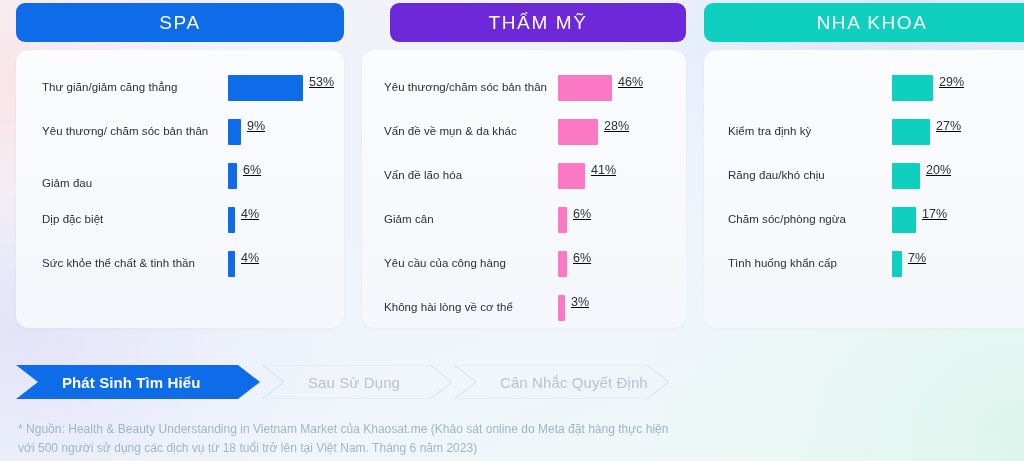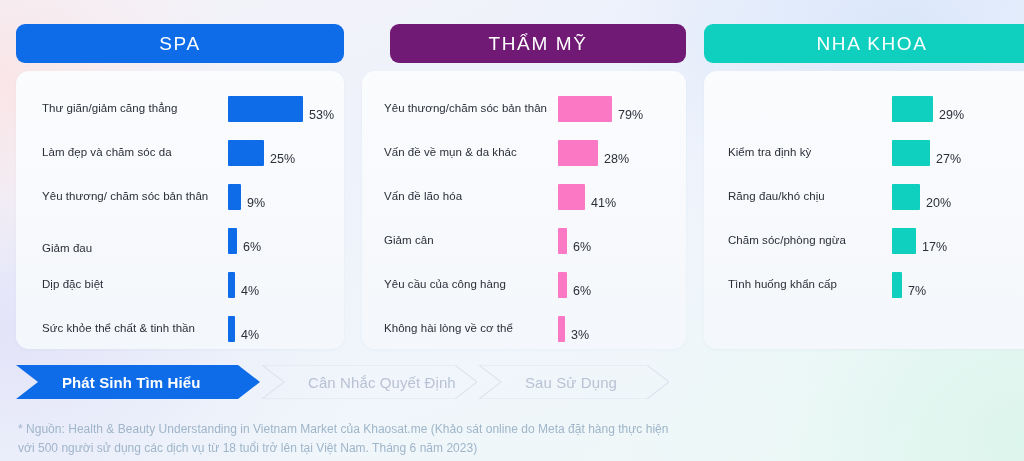--- a/index.html
+++ b/index.html
@@ -23,21 +23,21 @@
 
   .canvas {
     position: relative;
     width: 1024px;
     height: 461px;
   }
 
   
   .panel {
     position: absolute;
-    top: 24px;
+    top: 3px;
   }
   .panel-header {
     height: 39px;
     border-radius: 9px;
     display: flex;
     align-items: center;
     justify-content: center;
     color: #ffffff;
     font-size: 19px;
     letter-spacing: 1.6px;
@@ -60,21 +60,22 @@
   }
   .row-label {
     font-size: 11.5px;
     color: #2b2f38;
     line-height: 1.35;
     letter-spacing: 0.05px;
   }
   .bar-zone {
     position: absolute;
     display: flex;
-    align-items: flex-end;
+    align-items: flex-start;
+    text-decoration: underline;
   }
   .bar {
     height: 26px;
     border-radius: 1px;
     flex: none;
   }
   .bar-value {
     font-size: 12.5px;
     color: #2b2f38;
     font-weight: 400;
@@ -136,27 +137,20 @@
     <div class="panel-card" id="panel-card-0" style="height:278px;">
       <div class="rows" id="rows-0">
           <div class="row" style="height: 44px;">
             <div class="row-label" style="margin-left: 26px; width: 180px;">Thư giãn/giảm căng thẳng</div>
             <div class="bar-zone" style="left: 212px;">
               <div class="bar" style="width: 75px; background: rgb(15, 108, 232);"></div>
               <div class="bar-value">53%</div>
             </div>
           </div>
           <div class="row" style="height: 44px;">
-            <div class="row-label" style="margin-left: 26px; width: 180px;">Làm đẹp và chăm sóc da</div>
-            <div class="bar-zone" style="left: 212px;">
-              <div class="bar" style="width: 36px; background: rgb(15, 108, 232);"></div>
-              <div class="bar-value">25%</div>
-            </div>
-          </div>
-          <div class="row" style="height: 44px;">
             <div class="row-label" style="margin-left: 26px; width: 180px;">Yêu thương/ chăm sóc bản thân</div>
             <div class="bar-zone" style="left: 212px;">
               <div class="bar" style="width: 13px; background: rgb(15, 108, 232);"></div>
               <div class="bar-value">9%</div>
             </div>
           </div>
           <div class="row" style="height: 44px;">
             <div class="row-label" style="margin-left: 26px; width: 180px; margin-top: 16px;">Giảm đau</div>
             <div class="bar-zone" style="left: 212px;">
               <div class="bar" style="width: 9px; background: rgb(15, 108, 232);"></div>
@@ -175,30 +169,30 @@
             <div class="bar-zone" style="left: 212px;">
               <div class="bar" style="width: 7px; background: rgb(15, 108, 232);"></div>
               <div class="bar-value">4%</div>
             </div>
           </div>
         </div>
     </div>
   </div>
 
   <div class="panel" id="panel-1" style="left:362px; width:324px;">
-    <div class="panel-header" id="panel-header-1" style="background:#701a75;margin-left:28px;">
+    <div class="panel-header" id="panel-header-1" style="background:#6d28d9;margin-left:28px;">
       <span>THẨM MỸ</span>
     </div>
     <div class="panel-card" id="panel-card-1" style="height:278px;">
       <div class="rows" id="rows-1">
           <div class="row" style="height: 44px;">
             <div class="row-label" style="margin-left: 22px; width: 172px;">Yêu thương/chăm sóc bản thân</div>
             <div class="bar-zone" style="left: 196px;">
               <div class="bar" style="width: 54px; background: rgb(251, 121, 196);"></div>
-              <div class="bar-value">79%</div>
+              <div class="bar-value">46%</div>
             </div>
           </div>
           <div class="row" style="height: 44px;">
             <div class="row-label" style="margin-left: 22px; width: 172px;">Vấn đề về mụn &amp; da khác</div>
             <div class="bar-zone" style="left: 196px;">
               <div class="bar" style="width: 40px; background: rgb(251, 121, 196);"></div>
               <div class="bar-value">28%</div>
             </div>
           </div>
           <div class="row" style="height: 44px;">
@@ -277,32 +271,32 @@
     </div>
   </div>
 
   <div class="stages" id="stages">
       <div class="stage active" style="width: 244px;">
         <svg class="stage-shape" width="244" height="34" viewBox="0 0 244 34">
           <polygon points="0,0 222,0 244,17 222,34 0,34 22,17" fill="#0F6CE8"></polygon>
         </svg>
         <div class="stage-label">Phát Sinh Tìm Hiểu</div>
       </div>
+      <div class="stage inactive" style="width: 190px;">
+        <svg class="stage-shape" width="190" height="34" viewBox="0 0 190 34">
+          <polygon points="0,0 168,0 190,17 168,34 0,34 22,17" fill="none" stroke="#dde4ee" stroke-width="1.2"></polygon>
+        </svg>
+        <div class="stage-label">Sau Sử Dụng</div>
+      </div>
       <div class="stage inactive" style="width: 215px;">
         <svg class="stage-shape" width="215" height="34" viewBox="0 0 215 34">
           <polygon points="0,0 193,0 215,17 193,34 0,34 22,17" fill="none" stroke="#dde4ee" stroke-width="1.2"></polygon>
         </svg>
         <div class="stage-label">Cân Nhắc Quyết Định</div>
       </div>
-      <div class="stage inactive" style="width: 190px;">
-        <svg class="stage-shape" width="190" height="34" viewBox="0 0 190 34">
-          <polygon points="0,0 168,0 190,17 168,34 0,34 22,17" fill="none" stroke="#dde4ee" stroke-width="1.2"></polygon>
-        </svg>
-        <div class="stage-label">Sau Sử Dụng</div>
-      </div>
     </div>
 
   <div class="footnote">
     <div>* Nguồn: Health &amp; Beauty Understanding in Vietnam Market của Khaosat.me (Khảo sát online do Meta đặt hàng thực hiện</div>
     <div>với 500 người sử dụng các dịch vụ từ 18 tuổi trở lên tại Việt Nam. Tháng 6 năm 2023)</div>
   </div>
 
 </div>
 
 </body></html>

